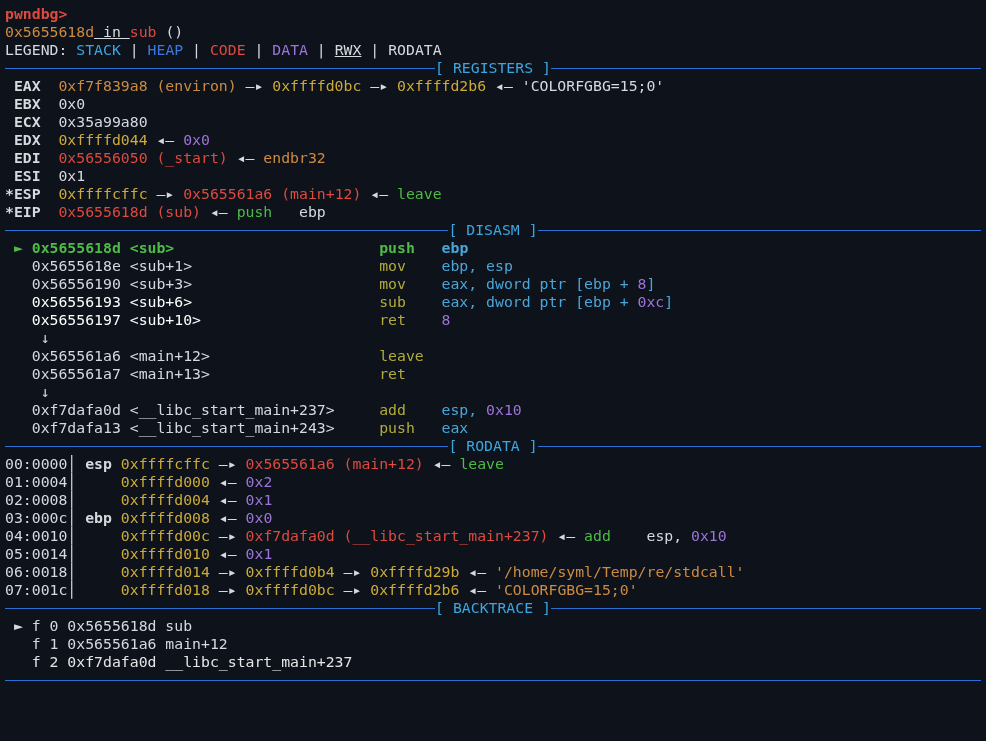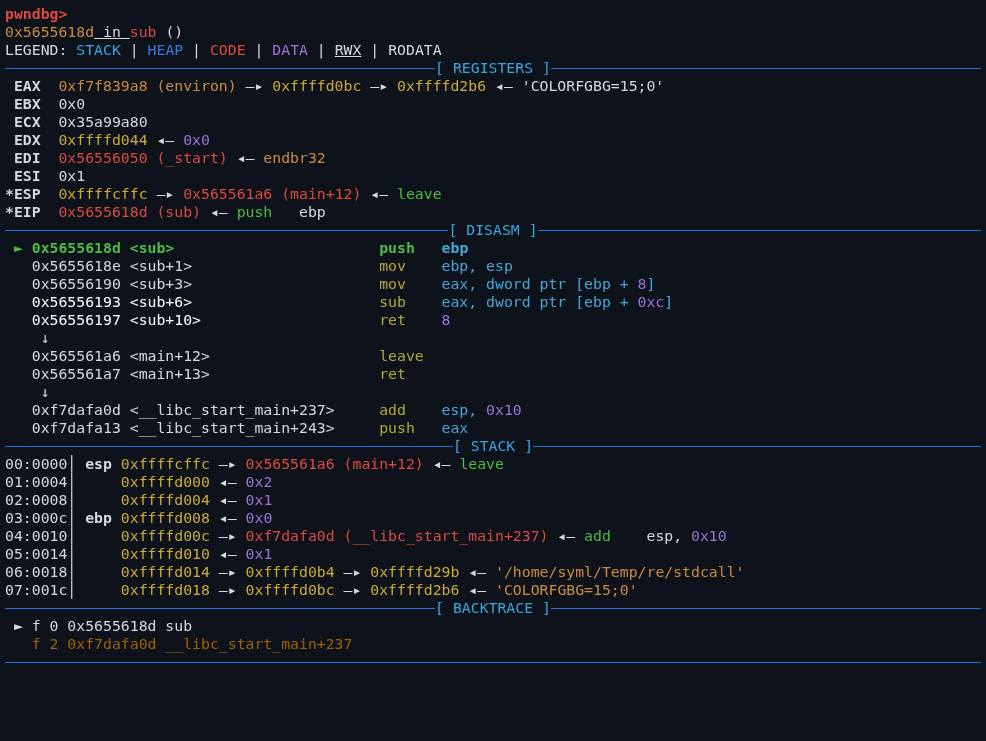--- a/index.html
+++ b/index.html
@@ -69,29 +69,30 @@
     <div class="line"><span>   </span><span style="color: rgb(214, 217, 222);">0x56556190 &lt;sub+3&gt;</span><span>                     </span><span style="color: rgb(178, 171, 58);">mov</span><span>    </span><span style="color: rgb(74, 166, 216);">eax, dword ptr [ebp + </span><span style="color: rgb(157, 116, 216);">8</span><span style="color: rgb(74, 166, 216);">]</span></div>
     <div class="line"><span>   </span><span style="color: #ffffff;">0x56556193 &lt;sub+6&gt;</span><span>                     </span><span style="color: rgb(178, 171, 58);">sub</span><span>    </span><span style="color: rgb(74, 166, 216);">eax, dword ptr [ebp + </span><span style="color: rgb(157, 116, 216);">0xc</span><span style="color: rgb(74, 166, 216);">]</span></div>
     <div class="line"><span>   </span><span style="color: #ffffff;">0x56556197 &lt;sub+10&gt;</span><span>                    </span><span style="color: rgb(178, 171, 58);">ret</span><span>    </span><span style="color: rgb(157, 116, 216);">8</span></div>
     <div class="line"><span>    </span><span style="color: rgb(214, 217, 222);">↓</span></div>
     <div class="line"><span>   </span><span style="color: rgb(214, 217, 222);">0x565561a6 &lt;main+12&gt;</span><span>                   </span><span style="color: rgb(178, 171, 58);">leave</span></div>
     <div class="line"><span>   </span><span style="color: rgb(214, 217, 222);">0x565561a7 &lt;main+13&gt;</span><span>                   </span><span style="color: rgb(178, 171, 58);">ret</span></div>
     <div class="line"><span>    </span><span style="color: rgb(214, 217, 222);">↓</span></div>
     <div class="line"><span>   </span><span style="color: rgb(214, 217, 222);">0xf7dafa0d &lt;__libc_start_main+237&gt;</span><span>     </span><span style="color: rgb(178, 171, 58);">add</span><span>    </span><span style="color: rgb(74, 166, 216);">esp, </span><span style="color: rgb(157, 116, 216);">0x10</span></div>
     <div class="line"><span>   </span><span style="color: rgb(214, 217, 222);">0xf7dafa13 &lt;__libc_start_main+243&gt;</span><span>     </span><span style="color: rgb(178, 171, 58);">push</span><span>   </span><span style="color: rgb(74, 166, 216);">eax</span></div>
     <div class="sep">
-      <span class="sep-label">[ STACK ]</span>
+      <span class="sep-label">[ RODATA ]</span>
     </div>
     <div class="line"><span style="color: rgb(214, 217, 222);">00:0000</span><span style="color: rgb(214, 217, 222);">│ </span><span style="color: rgb(214, 217, 222); font-weight: bold;">esp</span><span style="color: rgb(214, 217, 222);"> </span><span style="color: rgb(205, 171, 56);">0xffffcffc</span><span style="color: rgb(214, 217, 222);"> —▸ </span><span style="color: rgb(221, 74, 63);">0x565561a6 (main+12)</span><span style="color: rgb(214, 217, 222);"> ◂— </span><span style="color: rgb(79, 186, 69);">leave</span></div>
     <div class="line"><span style="color: rgb(214, 217, 222);">01:0004</span><span style="color: rgb(214, 217, 222);">│</span><span>     </span><span style="color: rgb(205, 171, 56);">0xffffd000</span><span style="color: rgb(214, 217, 222);"> ◂— </span><span style="color: rgb(157, 116, 216);">0x2</span></div>
     <div class="line"><span style="color: rgb(214, 217, 222);">02:0008</span><span style="color: rgb(214, 217, 222);">│</span><span>     </span><span style="color: rgb(205, 171, 56);">0xffffd004</span><span style="color: rgb(214, 217, 222);"> ◂— </span><span style="color: rgb(157, 116, 216);">0x1</span></div>
     <div class="line"><span style="color: rgb(214, 217, 222);">03:000c</span><span style="color: rgb(214, 217, 222);">│ </span><span style="color: rgb(214, 217, 222); font-weight: bold;">ebp</span><span style="color: rgb(214, 217, 222);"> </span><span style="color: rgb(205, 171, 56);">0xffffd008</span><span style="color: rgb(214, 217, 222);"> ◂— </span><span style="color: rgb(157, 116, 216);">0x0</span></div>
     <div class="line"><span style="color: rgb(214, 217, 222);">04:0010</span><span style="color: rgb(214, 217, 222);">│</span><span>     </span><span style="color: rgb(205, 171, 56);">0xffffd00c</span><span style="color: rgb(214, 217, 222);"> —▸ </span><span style="color: rgb(221, 74, 63);">0xf7dafa0d (__libc_start_main+237)</span><span style="color: rgb(214, 217, 222);"> ◂— </span><span style="color: rgb(79, 186, 69);">add</span><span>    </span><span style="color: rgb(214, 217, 222);">esp, </span><span style="color: rgb(157, 116, 216);">0x10</span></div>
     <div class="line"><span style="color: rgb(214, 217, 222);">05:0014</span><span style="color: rgb(214, 217, 222);">│</span><span>     </span><span style="color: rgb(205, 171, 56);">0xffffd010</span><span style="color: rgb(214, 217, 222);"> ◂— </span><span style="color: rgb(157, 116, 216);">0x1</span></div>
     <div class="line"><span style="color: rgb(214, 217, 222);">06:0018</span><span style="color: rgb(214, 217, 222);">│</span><span>     </span><span style="color: rgb(205, 171, 56);">0xffffd014</span><span style="color: rgb(214, 217, 222);"> —▸ </span><span style="color: rgb(205, 171, 56);">0xffffd0b4</span><span style="color: rgb(214, 217, 222);"> —▸ </span><span style="color: rgb(205, 171, 56);">0xffffd29b</span><span style="color: rgb(214, 217, 222);"> ◂— </span><span style="color: rgb(205, 139, 65);">'/home/syml/Temp/re/stdcall'</span></div>
     <div class="line"><span style="color: rgb(214, 217, 222);">07:001c</span><span style="color: rgb(214, 217, 222);">│</span><span>     </span><span style="color: rgb(205, 171, 56);">0xffffd018</span><span style="color: rgb(214, 217, 222);"> —▸ </span><span style="color: rgb(205, 171, 56);">0xffffd0bc</span><span style="color: rgb(214, 217, 222);"> —▸ </span><span style="color: rgb(205, 171, 56);">0xffffd2b6</span><span style="color: rgb(214, 217, 222);"> ◂— </span><span style="color: rgb(205, 139, 65);">'COLORFGBG=15;0'</span></div>
     <div class="sep">
       <span class="sep-label">[ BACKTRACE ]</span>
     </div>
     <div class="line"><span style="color: rgb(214, 217, 222);"> ► </span><span style="color: rgb(214, 217, 222);">f 0 0x5655618d sub</span></div>
-    <div class="line"><span>   </span><span style="color: #a16207; margin-top: 8px;">f 2 0xf7dafa0d __libc_start_main+237</span></div>
+    <div class="line"><span>   </span><span style="color: rgb(214, 217, 222);">f 1 0x565561a6 main+12</span></div>
+    <div class="line"><span>   </span><span style="color: #e5e5e5; margin-top: 8px;">f 2 0xf7dafa0d __libc_start_main+237</span></div>
     <div class="sep"></div>
   </div>
 
 </body></html>

